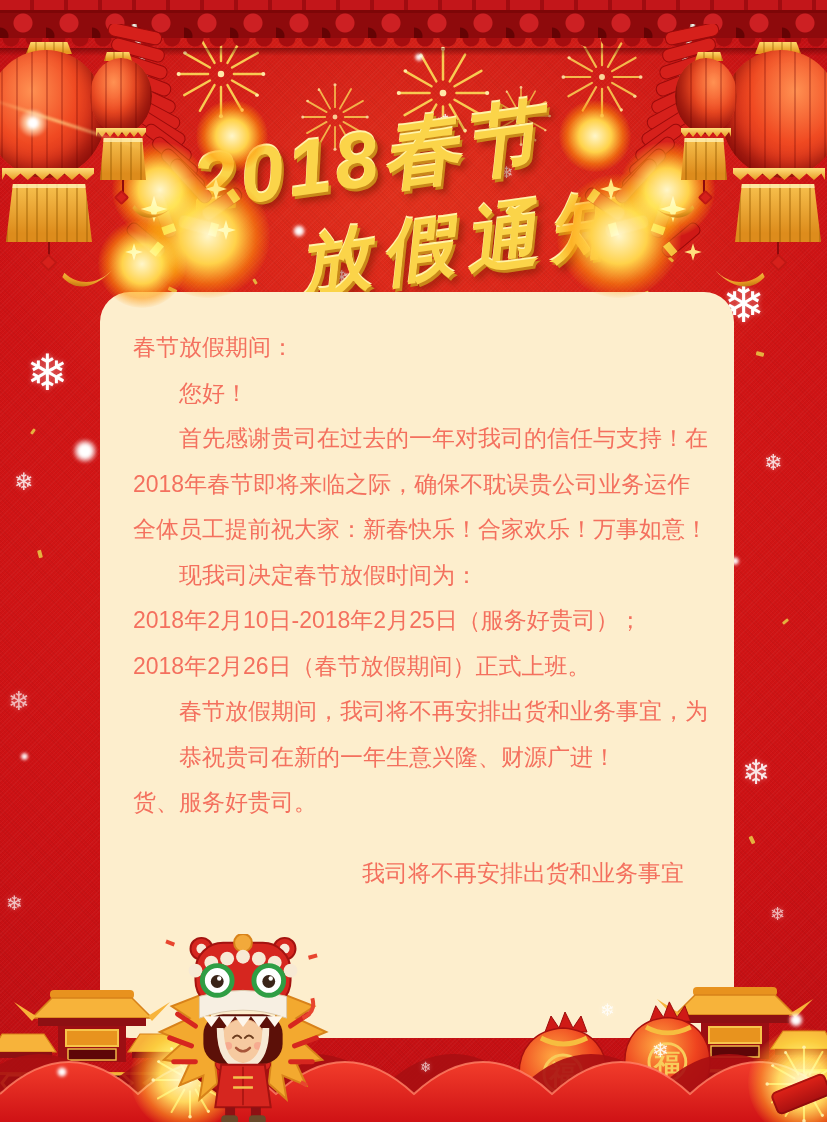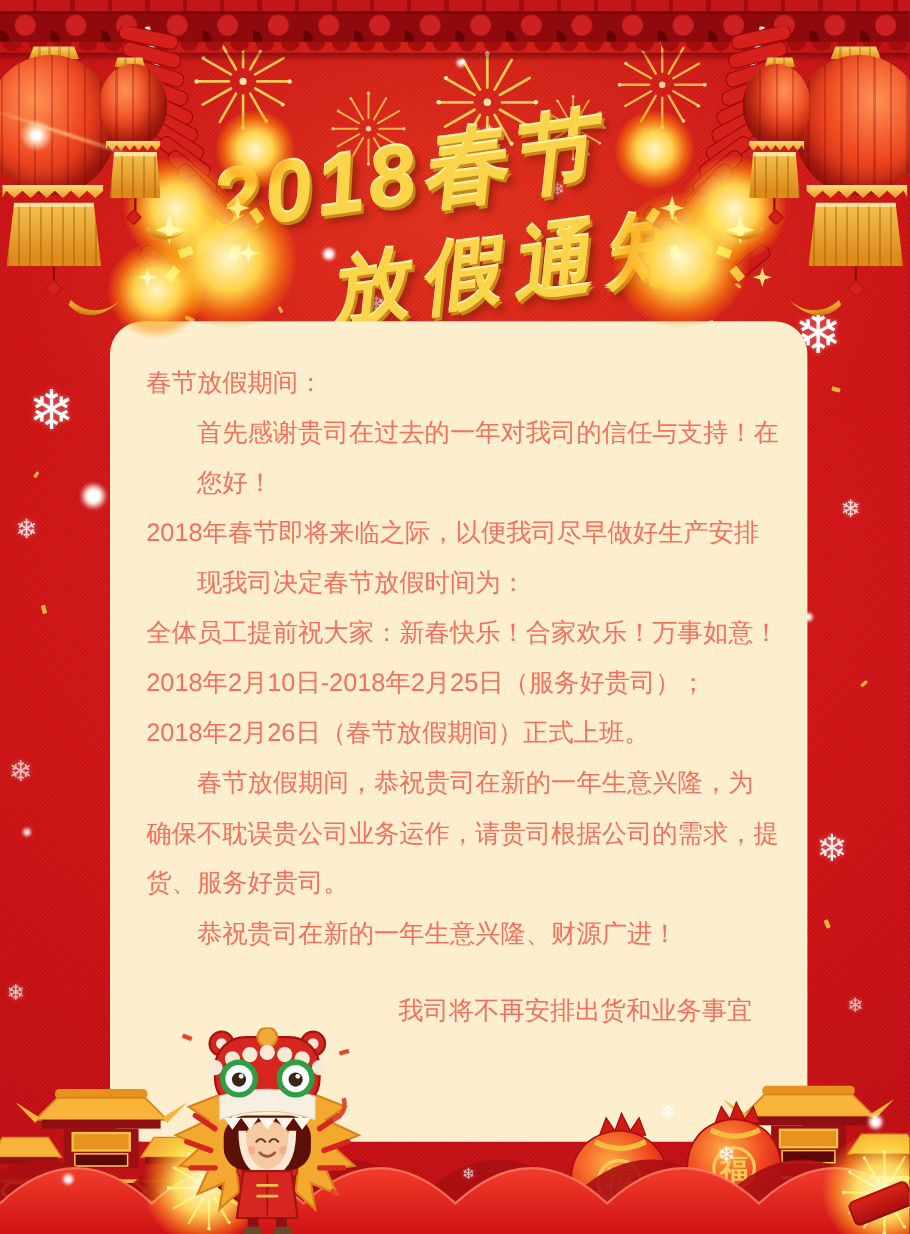--- a/index.html
+++ b/index.html
@@ -191,31 +191,30 @@
   <div class="cf" style="left:748px;top:838px;width:8px;height:4px;transform:rotate(65deg)"></div>
   <div class="cf" style="left:744px;top:64px;width:7px;height:3px;transform:rotate(20deg)"></div>
 
   <div class="abs title">
     <div class="t1">2018春节</div>
     <div class="t2">放假通知</div>
   </div>
 
   <div class="abs panel">
     <div class="ln">春节放假期间：</div>
+    <div class="ln ind">您好！</div>
     <div class="ln ind">首先感谢贵司在过去的一年对我司的信任与支持！在</div>
-    <div class="ln ind">您好！</div>
-    <div class="ln">2018年春节即将来临之际，以便我司尽早做好生产安排</div>
+    <div class="ln">2018年春节即将来临之际，确保不耽误贵公司业务运作</div>
+    <div class="ln">全体员工提前祝大家：新春快乐！合家欢乐！万事如意！</div>
     <div class="ln ind">现我司决定春节放假时间为：</div>
-    <div class="ln">全体员工提前祝大家：新春快乐！合家欢乐！万事如意！</div>
     <div class="ln">2018年2月10日-2018年2月25日（服务好贵司）；</div>
     <div class="ln">2018年2月26日（春节放假期间）正式上班。</div>
-    <div class="ln ind">春节放假期间，恭祝贵司在新的一年生意兴隆，为</div>
-    <div class="ln">确保不耽误贵公司业务运作，请贵司根据公司的需求，提</div>
+    <div class="ln ind">春节放假期间，我司将不再安排出货和业务事宜，为</div>
+    <div class="ln ind">恭祝贵司在新的一年生意兴隆、财源广进！</div>
     <div class="ln">货、服务好贵司。</div>
-    <div class="ln ind">恭祝贵司在新的一年生意兴隆、财源广进！</div>
     <div class="sig">
       <div class="co">我司将不再安排出货和业务事宜</div>
     </div>
   </div>
 
   <div class="abs roof">
     <div class="ridge"></div>
     <div class="tiles"></div>
     <div class="scallops"></div>
     <div class="shade"></div>

